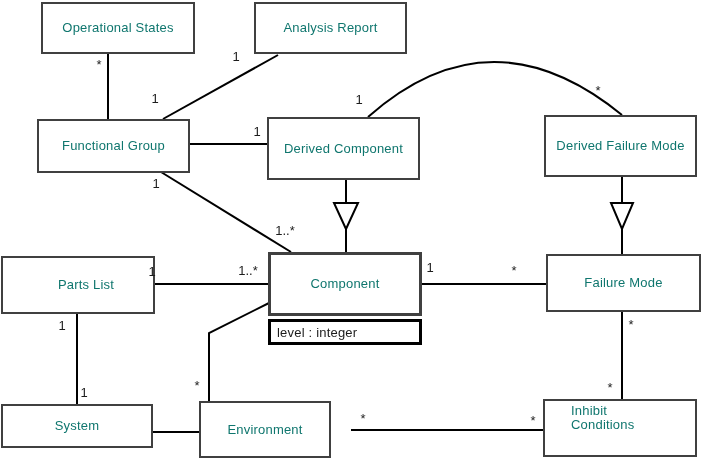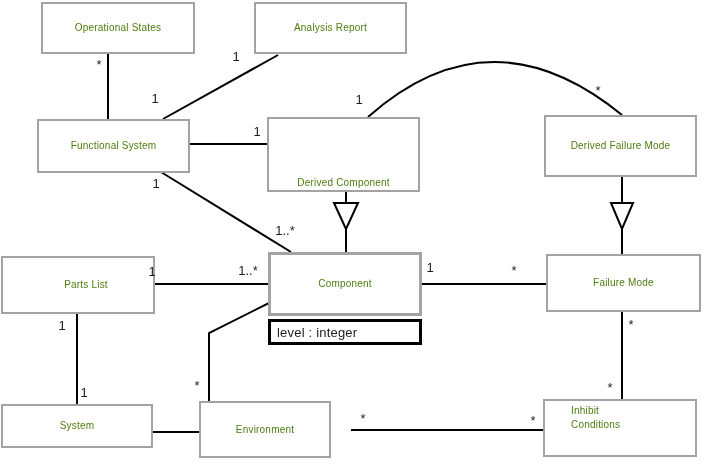--- a/index.html
+++ b/index.html
@@ -13,27 +13,27 @@
   }
   svg.wires {
     position: absolute;
     left: 0; top: 0;
     width: 702px; height: 464px;
     z-index: 1;
   }
   .class-box {
     position: absolute;
     box-sizing: border-box;
-    border: 2px solid #a3a3a3;
+    border: 2px solid #404040;
     background: #ffffff;
     display: flex;
     align-items: center;
     justify-content: center;
-    font-size: 10px;
-    color: #4d7c0f;
+    font-size: 13px;
+    color: #0f766e;
     letter-spacing: 0.2px;
     z-index: 2;
   }
   .class-box.thick { border-width: 3px; }
   .class-box.top-left {
     align-items: flex-start;
     justify-content: flex-start;
     padding: 3px 0 7px 26px;
   }
   .class-title { white-space: pre-line; line-height: 14px; text-align: center; }
@@ -85,23 +85,23 @@
       <polyline points="351,430 543,430" fill="none" stroke="#000000" stroke-width="2"></polyline>
     </svg>
   <div id="nodes">
       <div class="class-box" style="left: 41px; top: 2px; width: 154px; height: 52px;">
         <span class="class-title">Operational States</span>
       </div>
       <div class="class-box" style="left: 254px; top: 2px; width: 153px; height: 52px;">
         <span class="class-title">Analysis Report</span>
       </div>
       <div class="class-box" style="left: 37px; top: 119px; width: 153px; height: 54px;">
-        <span class="class-title">Functional System</span>
+        <span class="class-title">Functional Group</span>
       </div>
-      <div class="class-box" style="left: 267px; top: 117px; width: 153px; height: 75px; align-items: flex-end;">
+      <div class="class-box" style="left: 267px; top: 117px; width: 153px; height: 63px;">
         <span class="class-title">Derived Component</span>
       </div>
       <div class="class-box" style="left: 544px; top: 115px; width: 153px; height: 62px;">
         <span class="class-title">Derived Failure Mode</span>
       </div>
       <div class="class-box" style="left: 1px; top: 256px; width: 154px; height: 58px; padding-left: 16px;">
         <span class="class-title">Parts List</span>
       </div>
       <div class="class-box thick" style="left: 268px; top: 252px; width: 154px; height: 64px;">
         <span class="class-title">Component</span>

